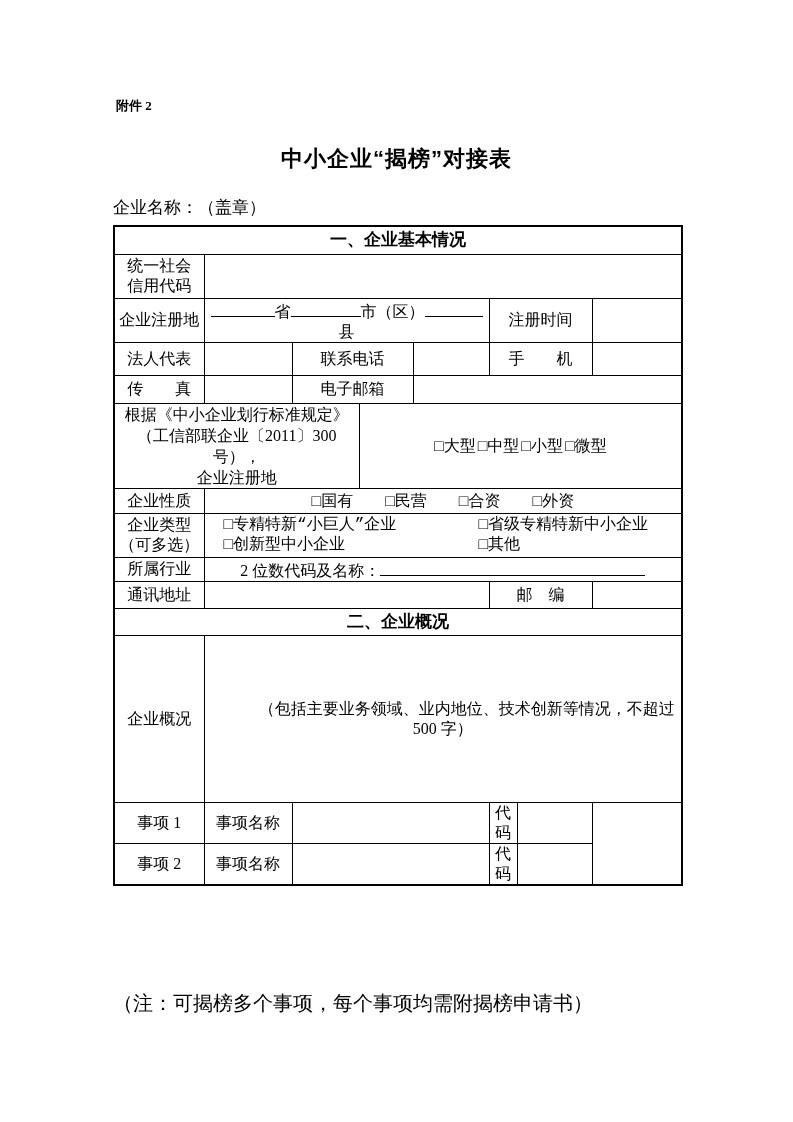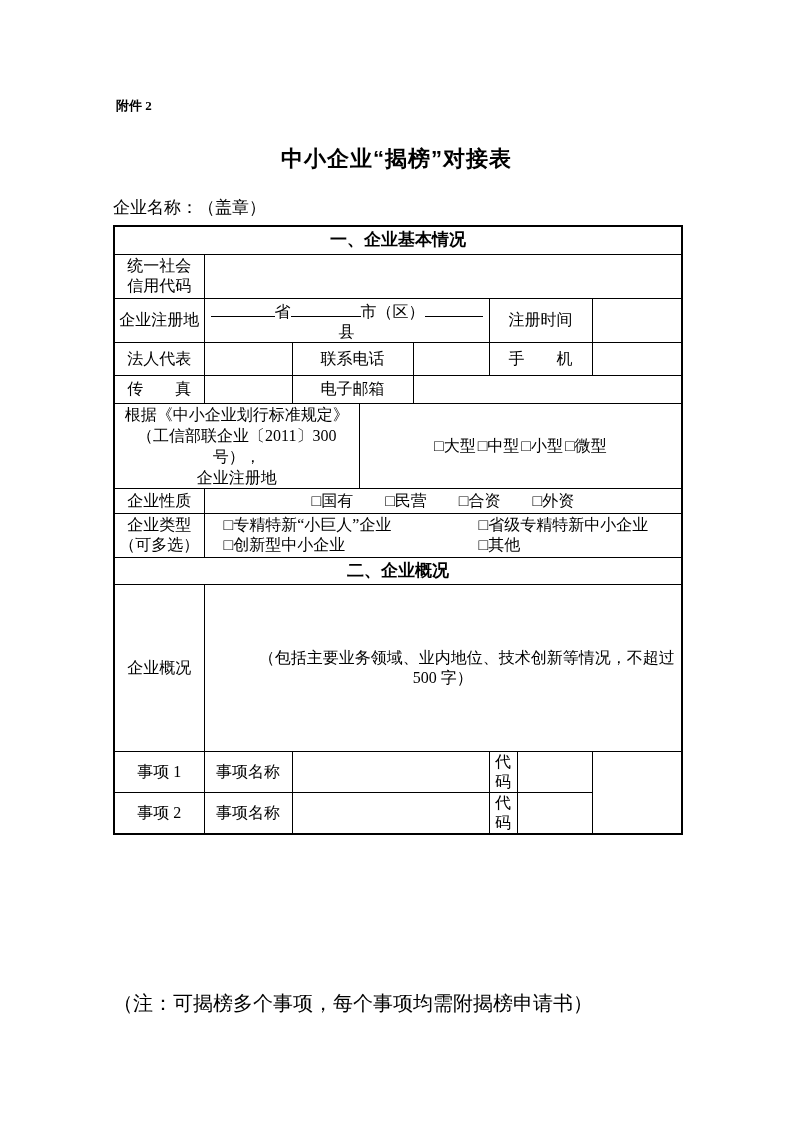--- a/index.html
+++ b/index.html
@@ -28,21 +28,21 @@
   }
   td.sec{
     text-align:left;font-weight:bold;
     font-family:"Liberation Sans","DejaVu Sans",sans-serif;
     font-size:17px;padding-left:8px;margin-top:35px;
   }
   td.left{text-align:left;padding-left:8px;}
   .blank{display:inline-block;border-bottom:1px solid #000;height:17px;vertical-align:baseline;}
   .opt-row{display:flex;justify-content:center;align-items:center;}
   .opt{white-space:nowrap;}
-  .type-row{display:flex;text-align:left;}
+  .type-row{display:flex;text-align:left;font-family:Liberation Mono, monospace;}
   .type-col1{width:272px;padding-left:17px;box-sizing:border-box;}
   .type-col2{flex:1;}
   .clause div{line-height:21px;}
   .profile-hint{text-align:left;}
   .profile-hint .l1{text-indent:3em;}
   .footnote{position:absolute;left:113px;top:990px;font-size:20px;}
 </style>
 </head>
 <body>
 
@@ -144,21 +144,33 @@
           <span class="type-col1 opt"><span>□</span><span>专精特新“小巨人”企业</span></span>
           <span class="type-col2 opt"><span>□</span><span>省级专精特新中小企业</span></span>
         </div>
         <div class="type-row">
           <span class="type-col1 opt"><span>□</span><span>创新型中小企业</span></span>
           <span class="type-col2 opt"><span>□</span><span>其他</span></span>
         </div>
       </td>
     </tr>
 
-
+    <tr style="height:23px">
+      <td>所属行业</td>
+      <td colspan="8" class="left">
+        <span>2 位数代码及名称：</span><span class="blank" style="width:265px"></span>
+      </td>
+    </tr>
+
+    <tr style="height:27px">
+      <td>通讯地址</td>
+      <td colspan="4"></td>
+      <td colspan="3">邮　编</td>
+      <td></td>
+    </tr>
 
     <tr style="height:27px">
       <td class="sec" colspan="9">二、企业概况</td>
     </tr>
 
     <tr style="height:167px">
       <td>企业概况</td>
       <td colspan="8" class="left profile-hint">
         <div class="l1">（包括主要业务领域、业内地位、技术创新等情况，不超过</div>
         <div>500 字）</div>

